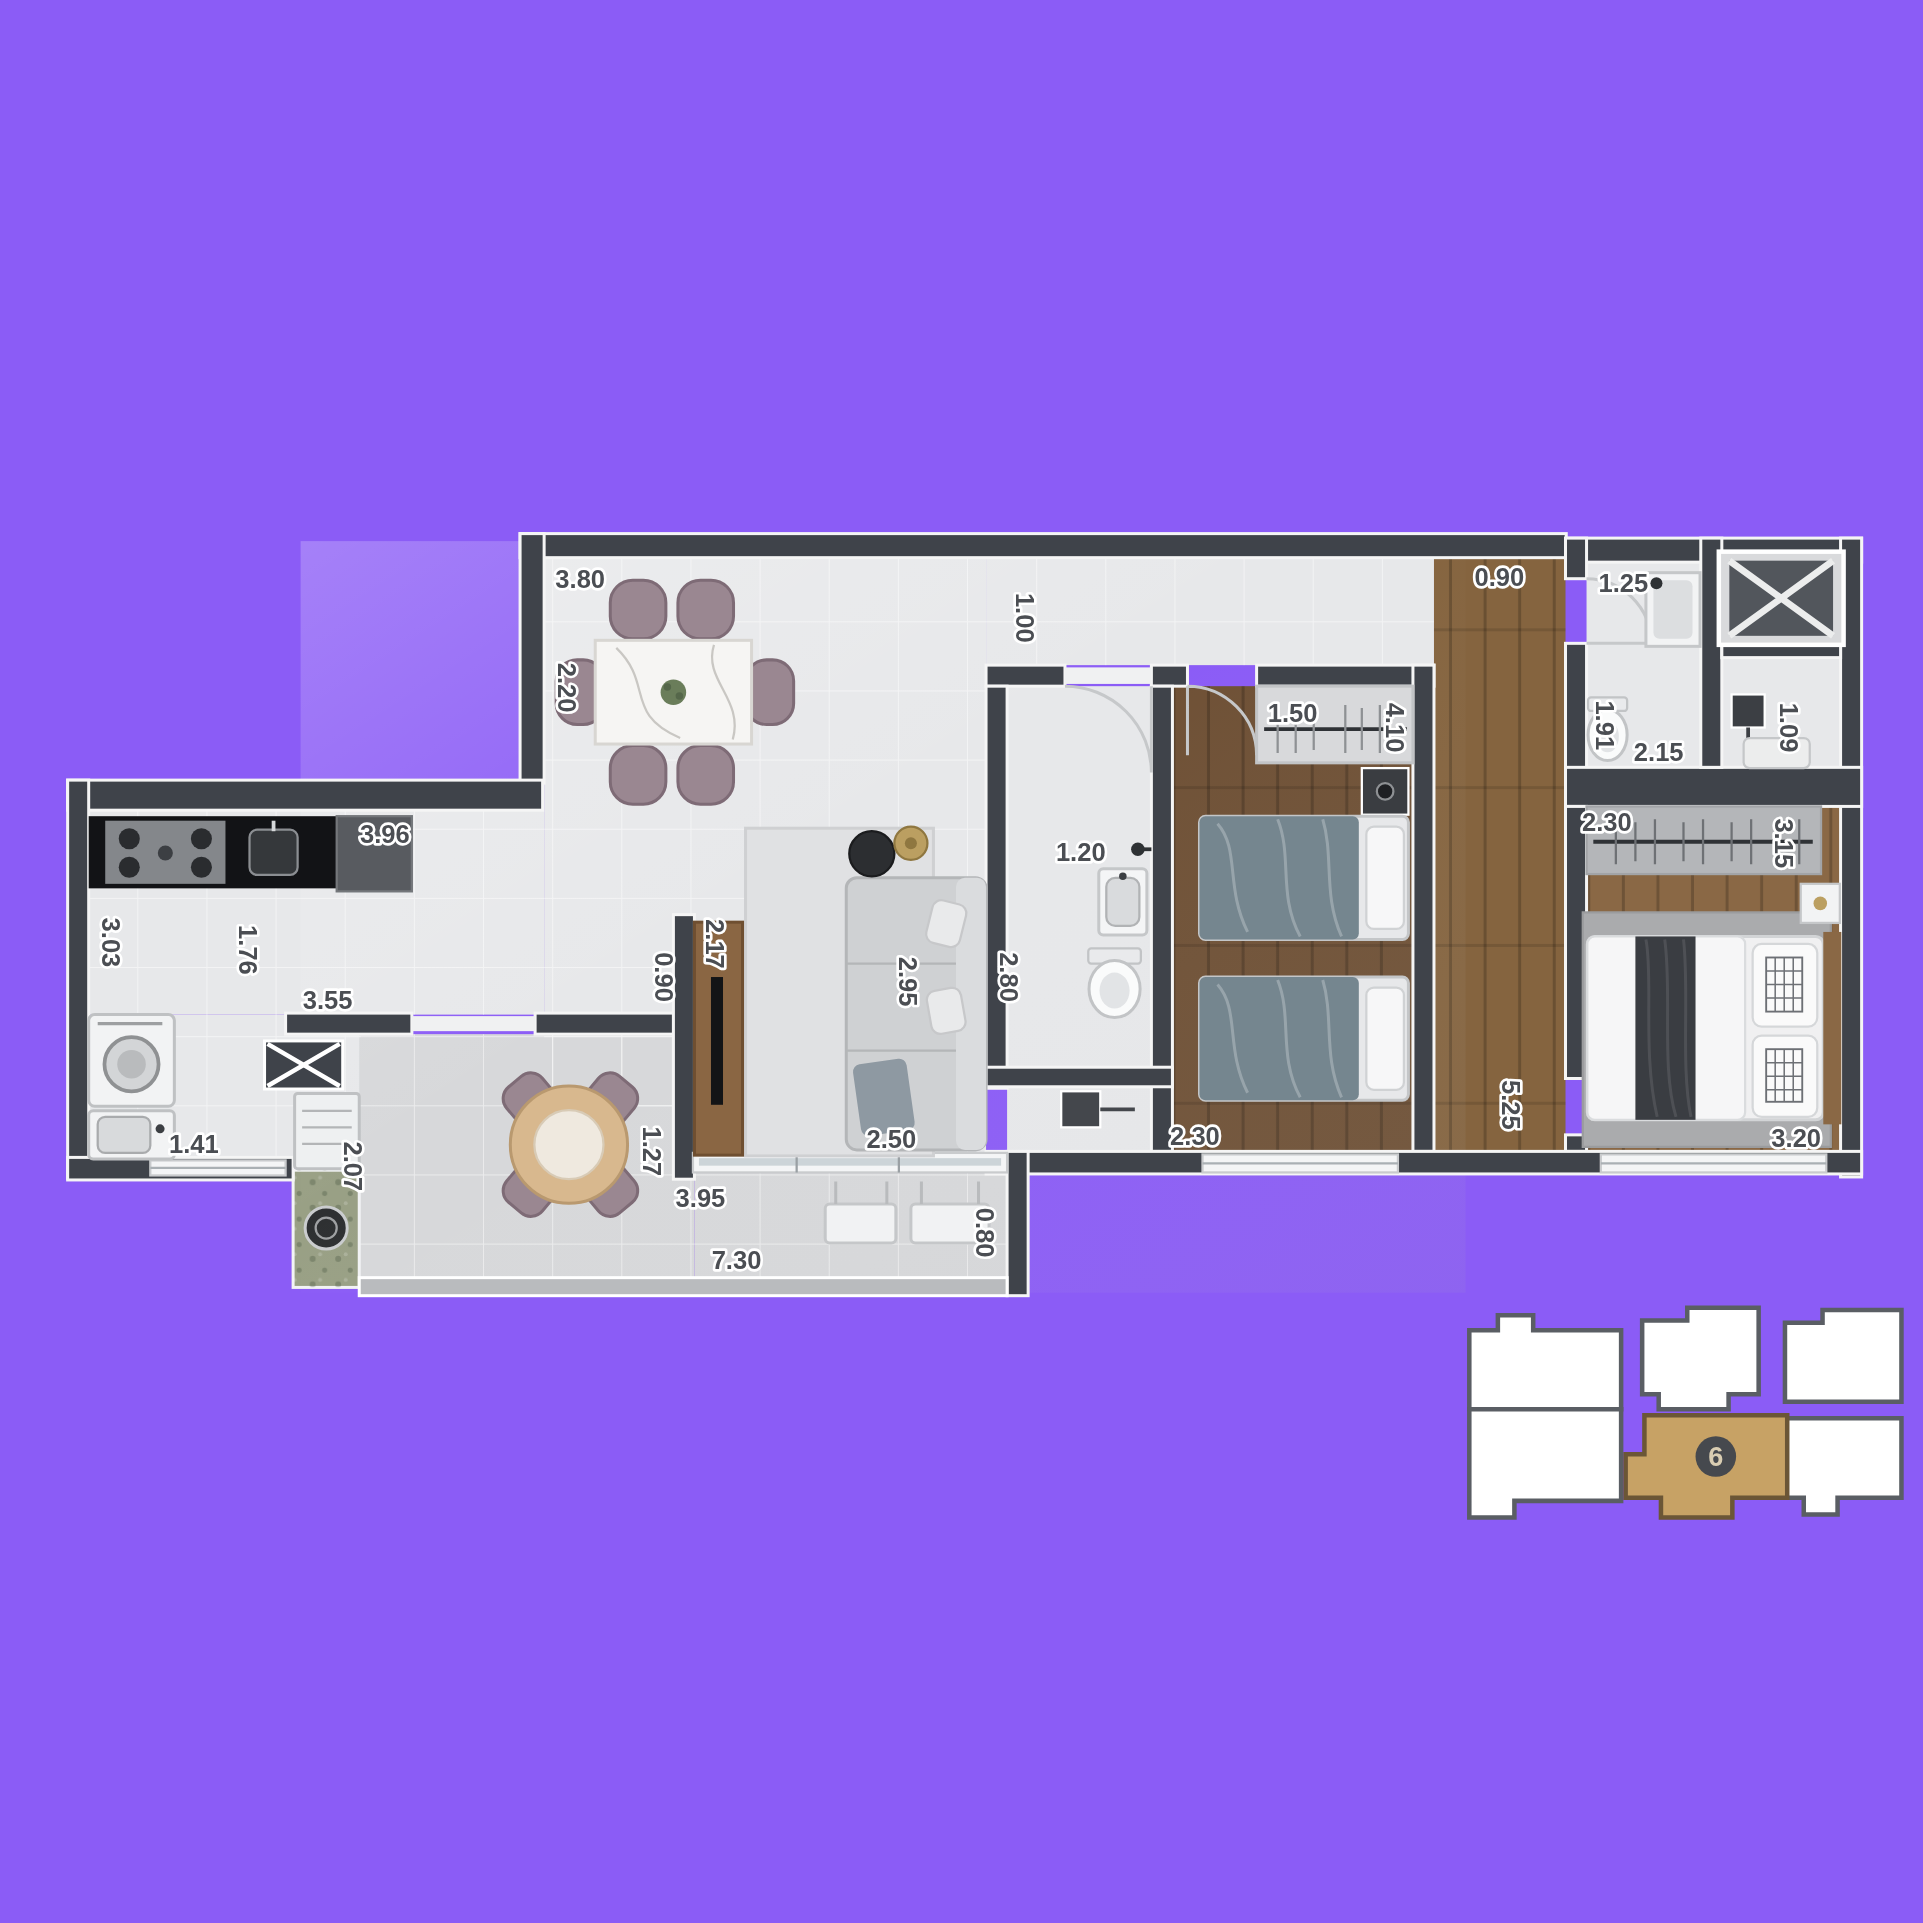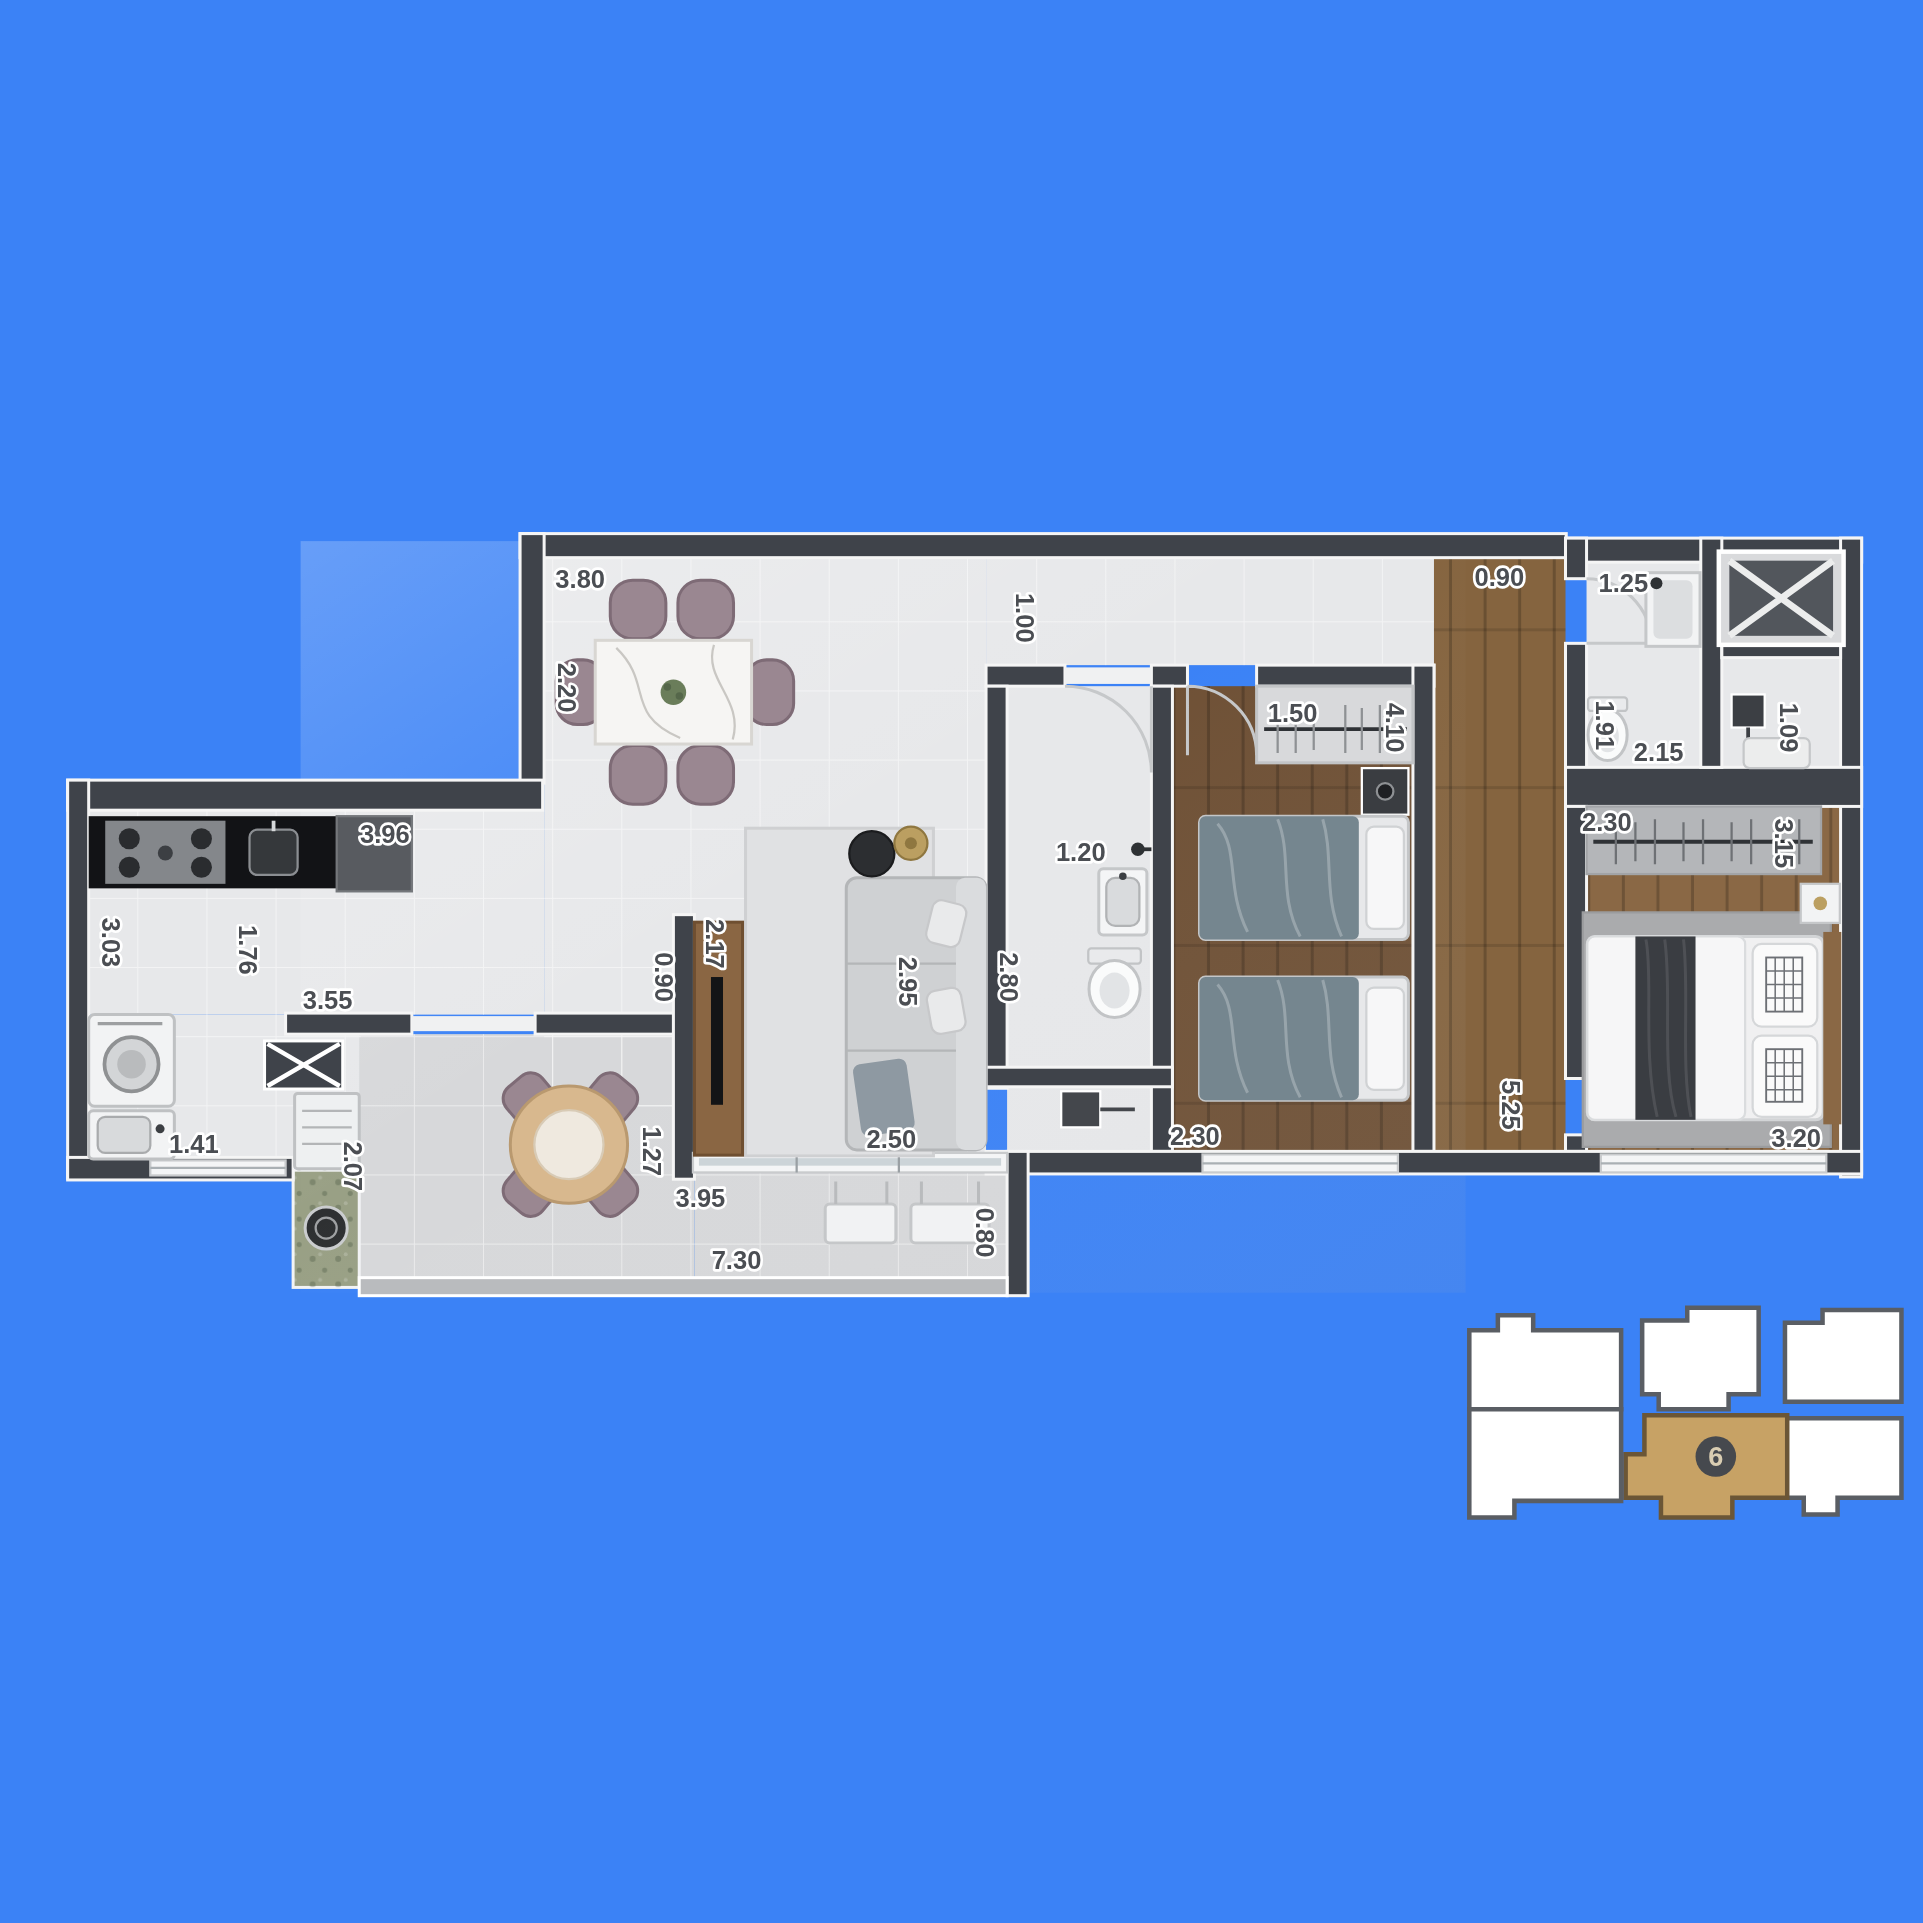--- a/index.html
+++ b/index.html
@@ -1,16 +1,16 @@
 <!DOCTYPE html>
 <html style="font-size:12px"><head>
 <meta charset="utf-8">
 <style>
   html,body{margin:0;padding:0;background:#ffffff;}
-  .stage{width:1924px;height:1924px;position:relative;background:#3b82f6;overflow:hidden;
+  .stage{width:1924px;height:1924px;position:relative;background:#8b5cf6;overflow:hidden;
          font-family:"Liberation Sans","DejaVu Sans",sans-serif;}
   svg{display:block;}
   text.dim{font-family:"Liberation Sans","DejaVu Sans",sans-serif;font-weight:bold;font-size:34px;
            paint-order:stroke;stroke:#ffffff;stroke-width:7px;stroke-linejoin:round;text-anchor:middle;}
   text.unit{font-family:"Liberation Sans","DejaVu Sans",sans-serif;font-weight:bold;font-size:36px;
             text-anchor:middle;paint-order:normal;}
 </style>
 </head>
 <body>
 

